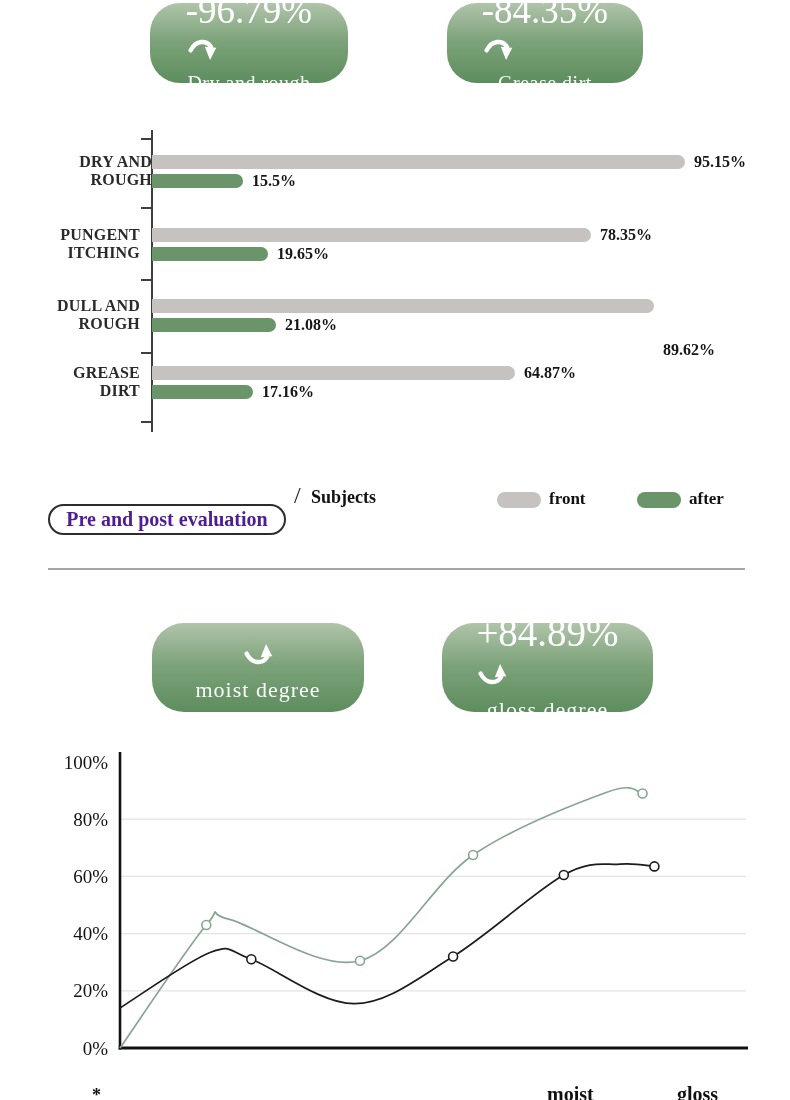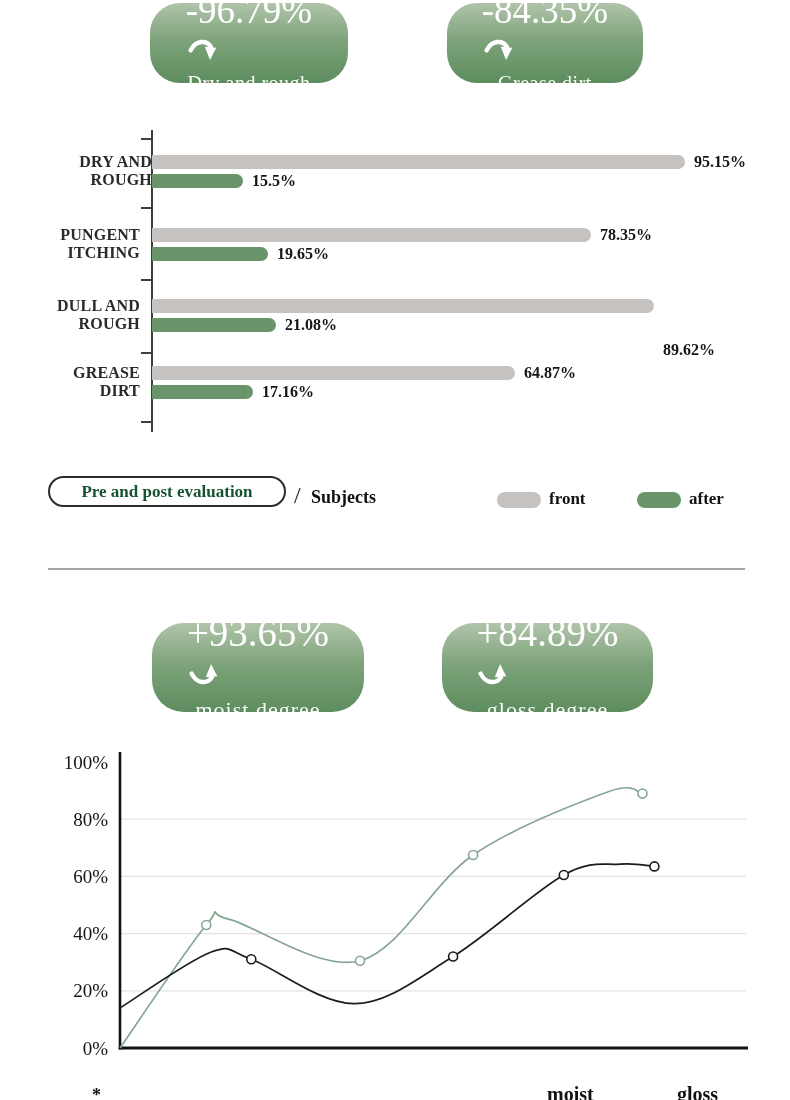--- a/index.html
+++ b/index.html
@@ -21,22 +21,22 @@
   .badge.big .pct{font-size:39px;}
   .badge.big .sub{font-size:22px;letter-spacing:1px;}
   
   #bar-axis{left:151px;top:130px;width:2px;height:302px;background:#3e3e3e;}
   .bar-tick{position:absolute;left:141px;width:11px;height:2px;background:#3e3e3e;}
   .bar-cat{position:absolute;left:0;width:140px;text-align:right;font-weight:bold;
            font-size:16px;line-height:18px;color:#2a2a2a;letter-spacing:.2px;}
   .bar{position:absolute;left:152px;height:14px;border-radius:0 8px 8px 0;}
   .bar-val{position:absolute;font-weight:bold;font-size:16px;line-height:16px;color:#161616;}
   
-  #legend-pill{left:48px;top:476px;width:234px;height:27px;border:2px solid #2c2c2c;border-radius:16px;
-    display:flex;align-items:center;justify-content:center;font-weight:bold;font-size:17px;color:#14532d;}
+  #legend-pill{left:48px;top:504px;width:234px;height:27px;border:2px solid #2c2c2c;border-radius:16px;
+    display:flex;align-items:center;justify-content:center;font-weight:bold;font-size:20px;color:#4c1d95;}
   #legend-slash{left:294px;top:482px;font-size:24px;color:#222;}
   #legend-subjects{left:311px;top:487px;font-weight:bold;font-size:18px;color:#111;}
   .legend-swatch{position:absolute;top:492px;width:44px;height:16px;border-radius:8px;}
   .legend-label{position:absolute;top:489px;font-weight:bold;font-size:17px;color:#111;}
   
   #divider{left:48px;top:568px;width:697px;height:2px;background:#a6a6a6;}
   
   .bottom-label{position:absolute;top:1083px;font-weight:bold;font-size:20px;color:#111;}
   #footnote-star{left:92px;top:1085px;font-weight:bold;font-size:18px;color:#111;}
 </style>
@@ -116,21 +116,20 @@
   <div id="legend-subjects" class="abs">Subjects</div>
   <div class="legend-swatch" style="left: 497px; background: rgb(197, 194, 191);"></div>
   <div class="legend-label" style="left:549px;">front</div>
   <div class="legend-swatch" style="left: 637px; background: rgb(106, 148, 105);"></div>
   <div class="legend-label" style="left:689px;">after</div>
 
   <div id="divider" class="abs"></div>
 
   <div class="badge big" style="left:152px;top:623px;width:212px;height:89px;">
     <div class="pct">
-      <span>+93.65%</span>
       <span class="arrow-slot"><svg width="30" height="27" viewBox="0 0 34 30">
             <path d="M3 14 C 9 26, 21 26, 26 18" fill="none" stroke="#fff" stroke-width="5" stroke-linecap="round"></path>
             <polygon points="19,18 32,17 25,3" fill="#fff"></polygon>
           </svg></span>
     </div>
     <div class="sub">moist degree</div>
   </div>
   <div class="badge big" style="left:442px;top:623px;width:211px;height:89px;">
     <div class="pct">
       <span>+84.89%</span>

